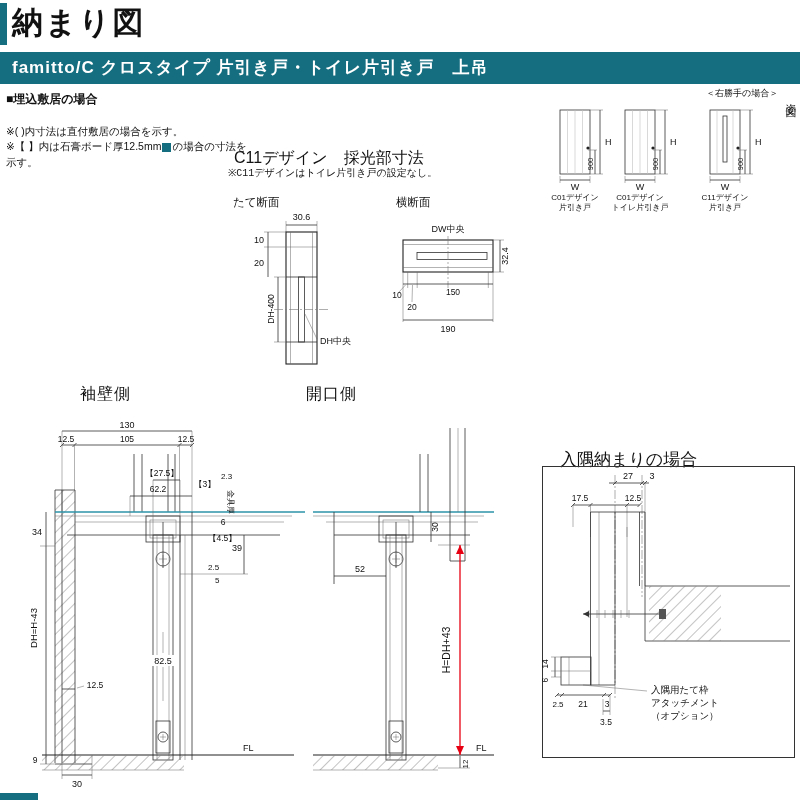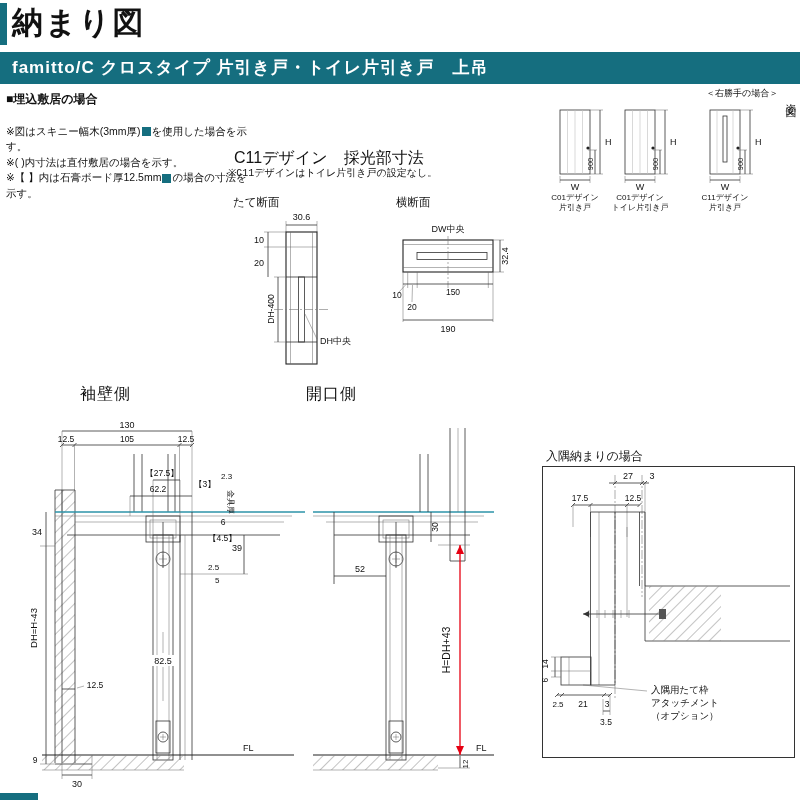--- a/index.html
+++ b/index.html
@@ -10,21 +10,21 @@
   .title-accent { left:0; top:3px; width:7px; height:42px; background:#156e7f; }
   .page-title { left:12px; top:2px; font-size:31px; font-weight:bold; letter-spacing:2px; }
   .product-bar { left:0; top:52px; width:800px; height:32px; background:#156e7f; color:#fff;
                  font-size:17px; font-weight:bold; line-height:32px; padding-left:12px; letter-spacing:1px; }
   .notes { left:6px; top:92px; width:245px; font-size:10.5px; line-height:15.5px; }
   .notes-heading { font-size:12px; font-weight:bold; margin-bottom:16px; }
   .mark { display:inline-block; width:9px; height:9px; background:#156e7f; vertical-align:middle; margin:0 1px; }
   .c11-heading { left:234px; top:148px; font-size:16px; }
   .c11-note { left:228px; top:165px; font-size:10px;font-family:Liberation Mono, monospace; }
   .side-label { font-size:16px; letter-spacing:1px; }
-  .corner-heading { left:546px; top:448px; font-size:12px; }
+  .corner-heading { left:560px; top:448px; font-size:17px; }
   .corner-box { left:542px; top:466px; width:253px; height:292px; border:1px solid #333; }
   .sugata { left:783px; top:95px; font-size:11px; writing-mode:vertical-rl; letter-spacing:3px; }
   .edge-mark { left:0; top:793px; width:38px; height:7px; background:#156e7f; }
   svg { position:absolute; overflow:visible; }
   svg text { font-family:"Liberation Sans","DejaVu Sans",sans-serif; fill:#111; }
   .ln { stroke:#222; stroke-width:1.1; fill:none; }
   .md { stroke:#333; stroke-width:0.8; fill:none; }
   .tn { stroke:#666; stroke-width:0.5; fill:none; }
   .cl { stroke:#777; stroke-width:0.6; fill:none; stroke-dasharray:9 2 2 2; }
   .teal { stroke:#2d93a8; stroke-width:1.3; fill:none; }
@@ -37,23 +37,20 @@
 
   <div class="abs title-accent"></div>
   <div class="abs product-bar">
     <span>famitto/C クロスタイプ 片引き戸・トイレ片引き戸　上吊</span>
   </div>
 
   <div class="abs page-title">納まり図</div>
 
   <div class="abs notes">
     <div class="notes-heading">■埋込敷居の場合</div>
-    <div class="note-line">
-      <span>※図はスキニー幅木(3mm厚)</span><span class="mark"></span><span>を使用した場合を示す。</span>
-    </div>
     <div class="note-line">※( )内寸法は直付敷居の場合を示す。</div>
     <div class="note-line">
       <span>※【 】内は石膏ボード厚12.5mm</span><span class="mark"></span><span>の場合の寸法を示す。</span>
     </div>
   </div>
 
   <div class="abs c11-heading">C11デザイン　採光部寸法</div>
   <div class="abs c11-note">※C11デザインはトイレ片引き戸の設定なし。</div>
 
   <div class="abs side-label" style="left:80px; top:384px;">袖壁側</div>

